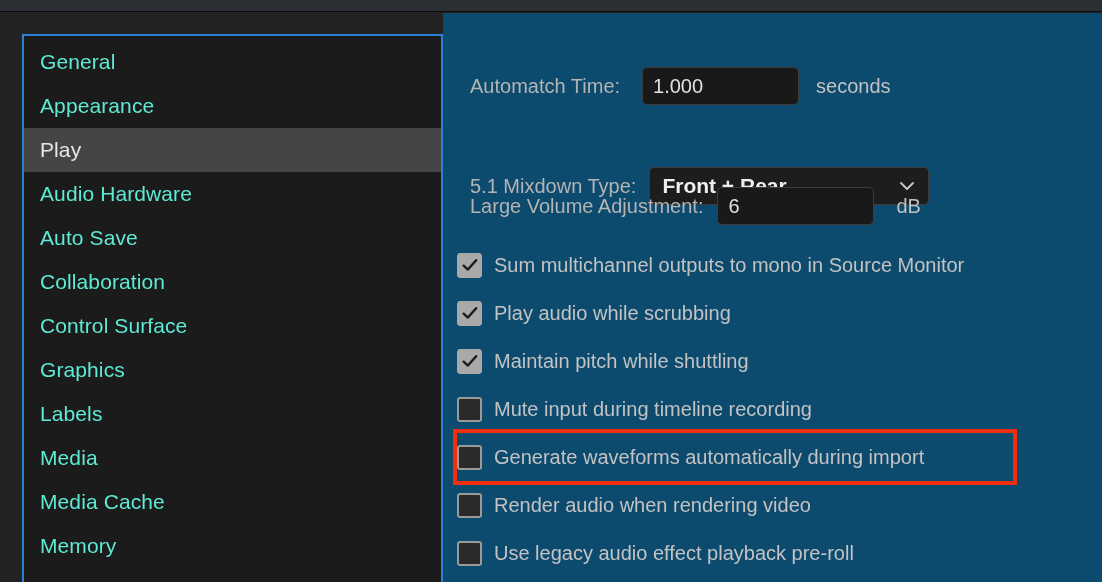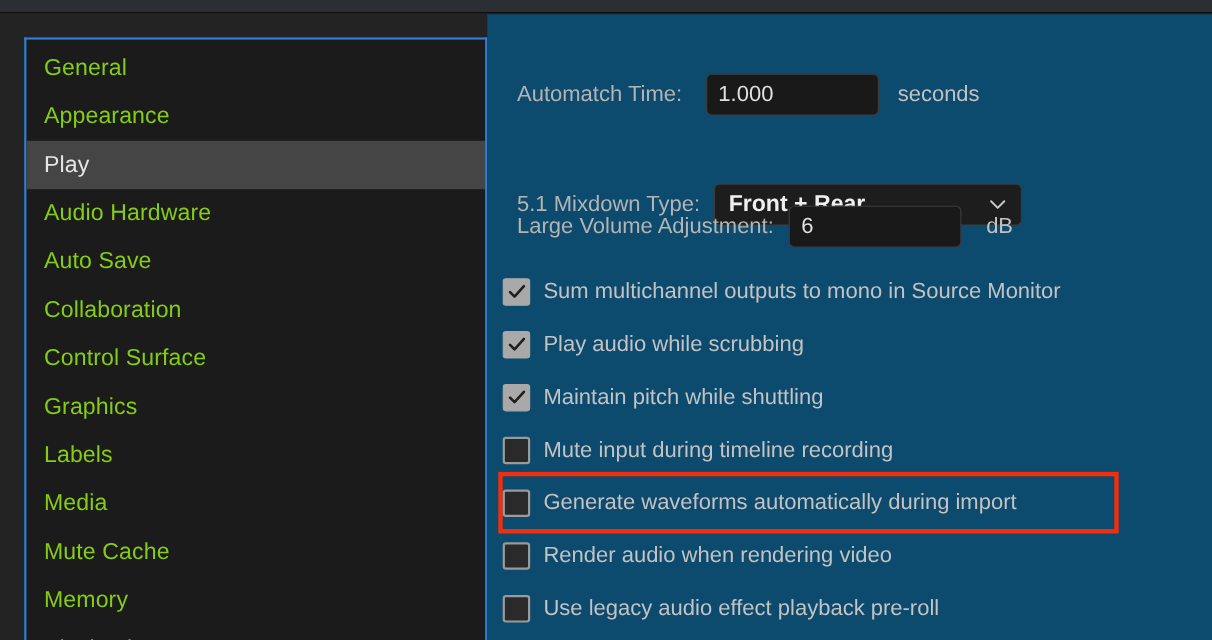--- a/index.html
+++ b/index.html
@@ -42,21 +42,21 @@
     border-bottom: none;
     overflow: hidden;
   }
   .sidebar-list {
     padding-top: 4px;
   }
   .sidebar-item {
     height: 44px;
     line-height: 44px;
     padding-left: 16px;
-    color: #84cc16;
+    color: #5eead4;
     font-size: 21px;
     letter-spacing: 0.1px;
     white-space: nowrap;
     cursor: default;
   }
   .sidebar-item.selected {
     background: #454545;
     color: #e6e6e6;
   }
 
@@ -177,21 +177,21 @@
         <div class="sidebar-item"><span>General</span></div>
         <div class="sidebar-item"><span>Appearance</span></div>
         <div class="sidebar-item selected"><span>Play</span></div>
         <div class="sidebar-item"><span>Audio Hardware</span></div>
         <div class="sidebar-item"><span>Auto Save</span></div>
         <div class="sidebar-item"><span>Collaboration</span></div>
         <div class="sidebar-item"><span>Control Surface</span></div>
         <div class="sidebar-item"><span>Graphics</span></div>
         <div class="sidebar-item"><span>Labels</span></div>
         <div class="sidebar-item"><span>Media</span></div>
-        <div class="sidebar-item"><span>Mute Cache</span></div>
+        <div class="sidebar-item"><span>Media Cache</span></div>
         <div class="sidebar-item"><span>Memory</span></div>
         <div class="sidebar-item"><span>Playback</span></div>
       </div>
   </div>
 
   <div class="panel">
 
     <div class="field-row" style="left:27px; top:54px;">
       <span class="field-label">Automatch Time:</span>
       <input class="text-input" style="width: 157px; margin-left: 22px;" value="1.000" placeholder="1.000">

